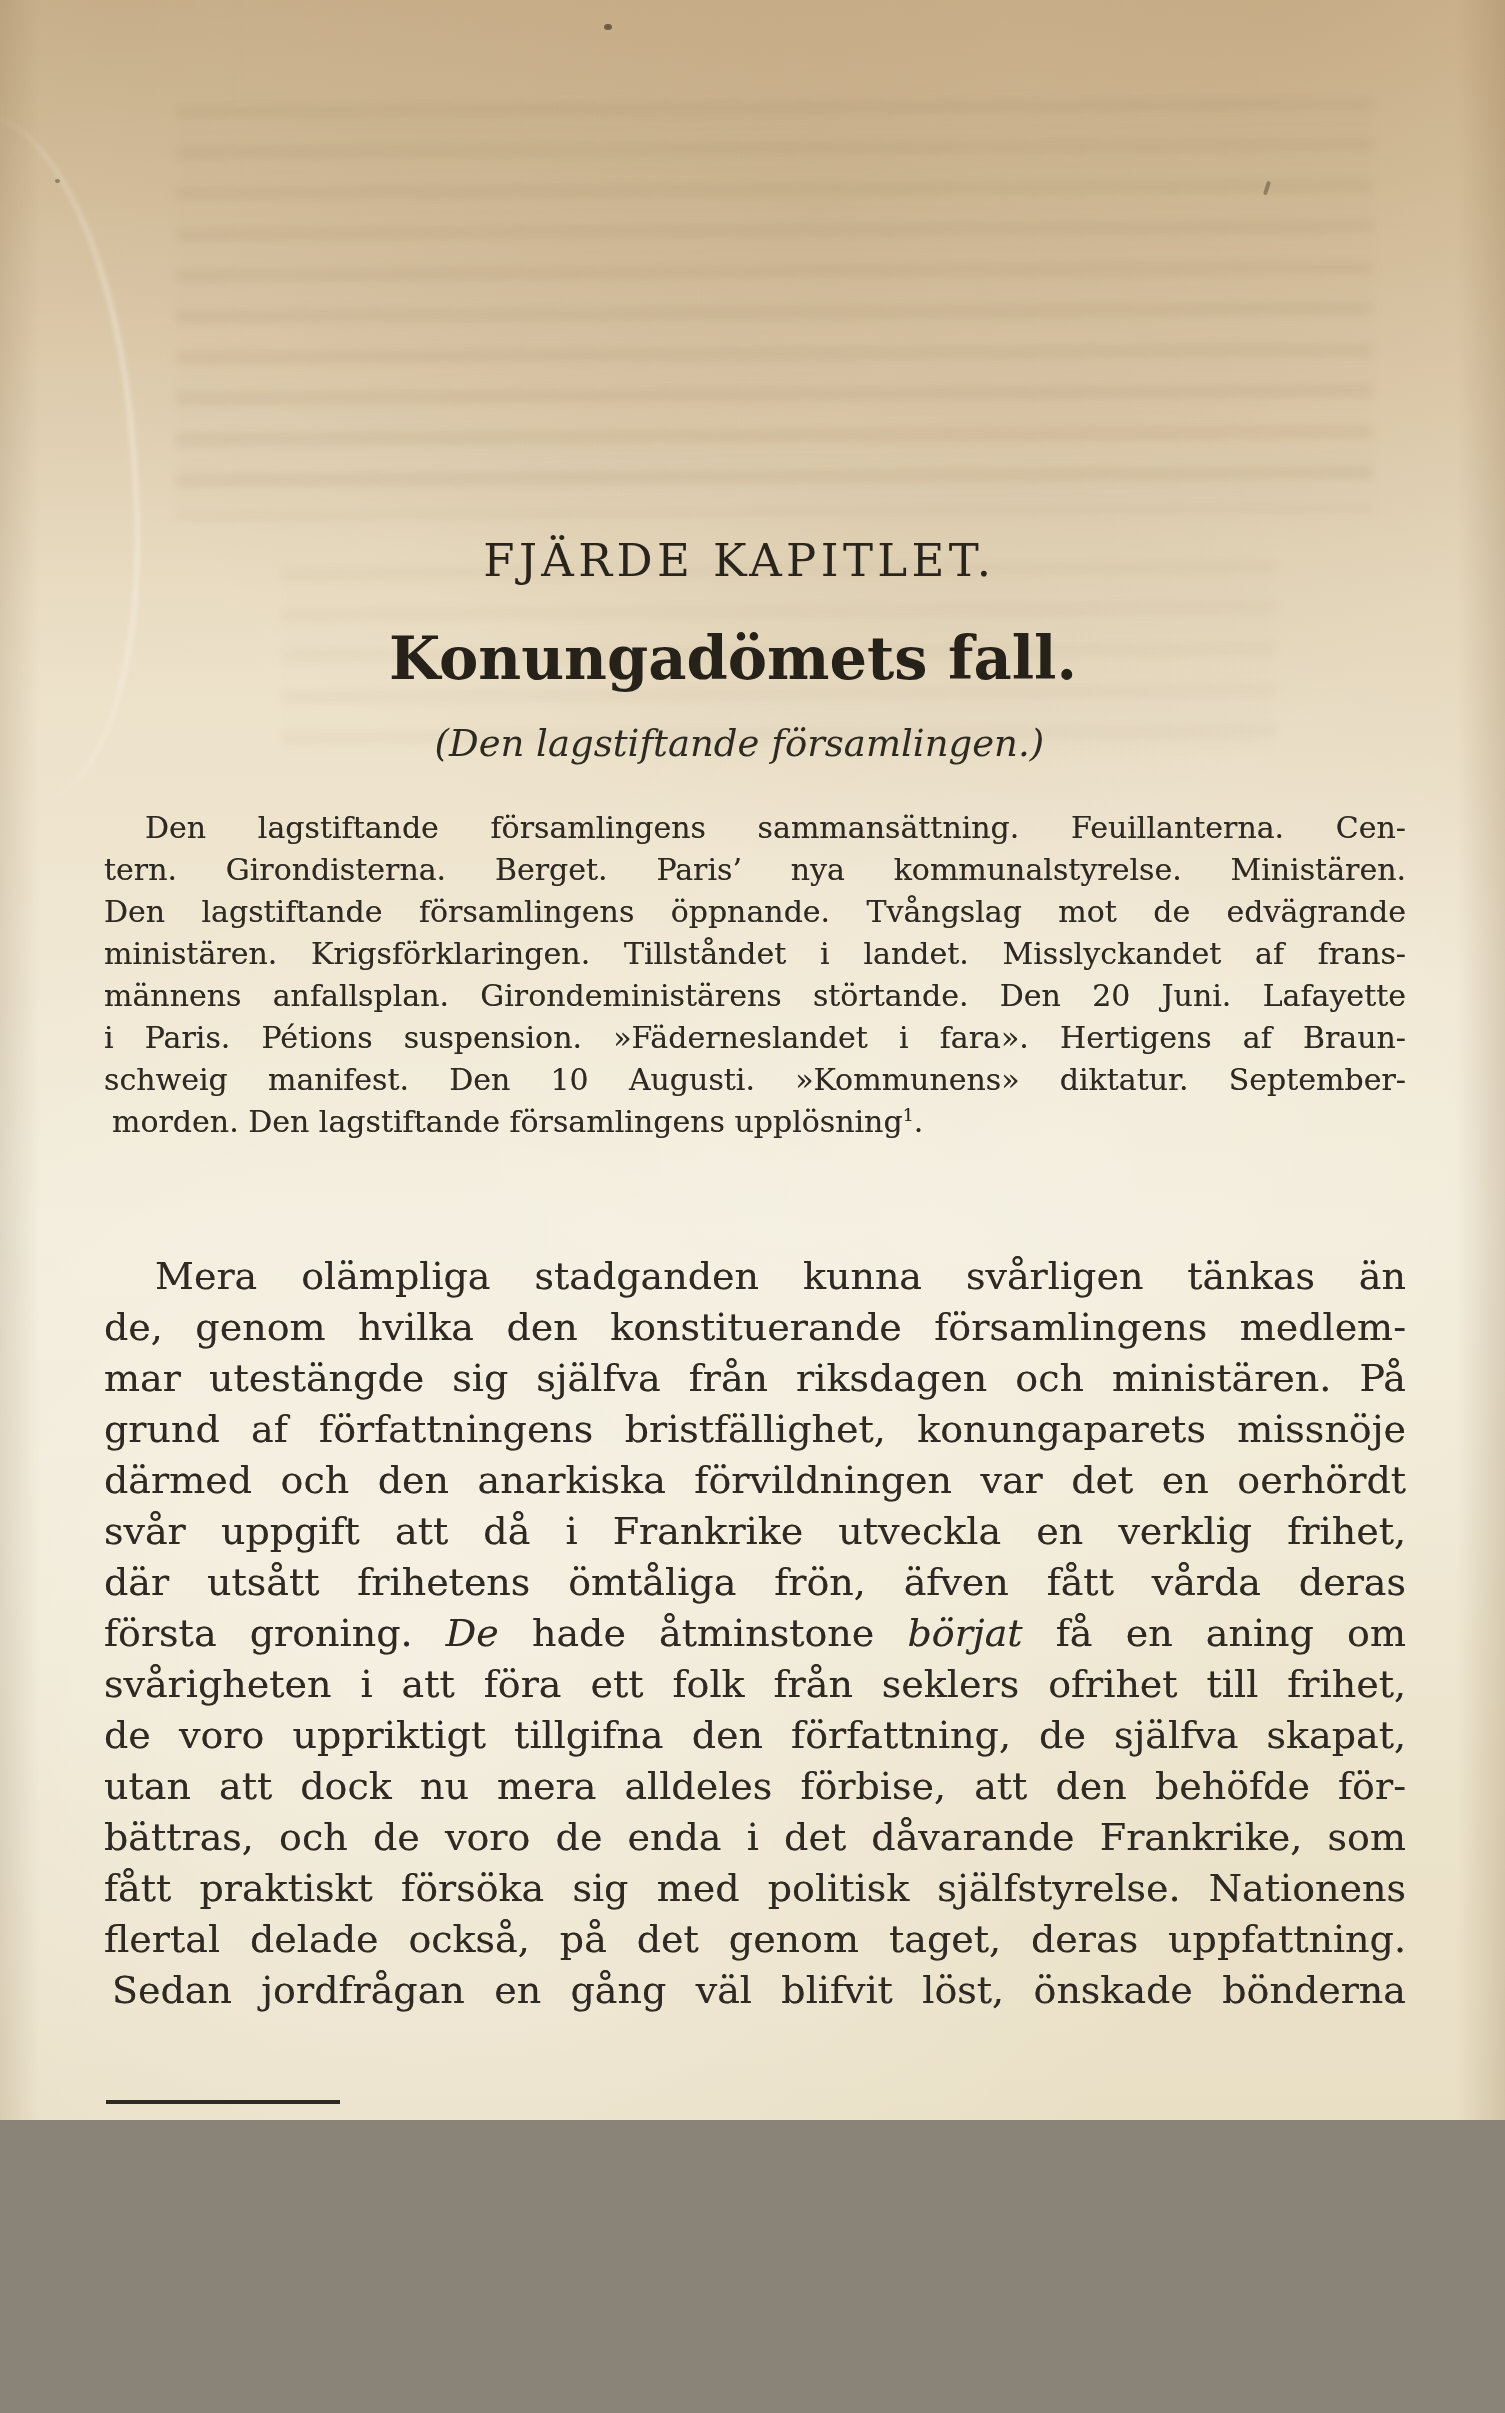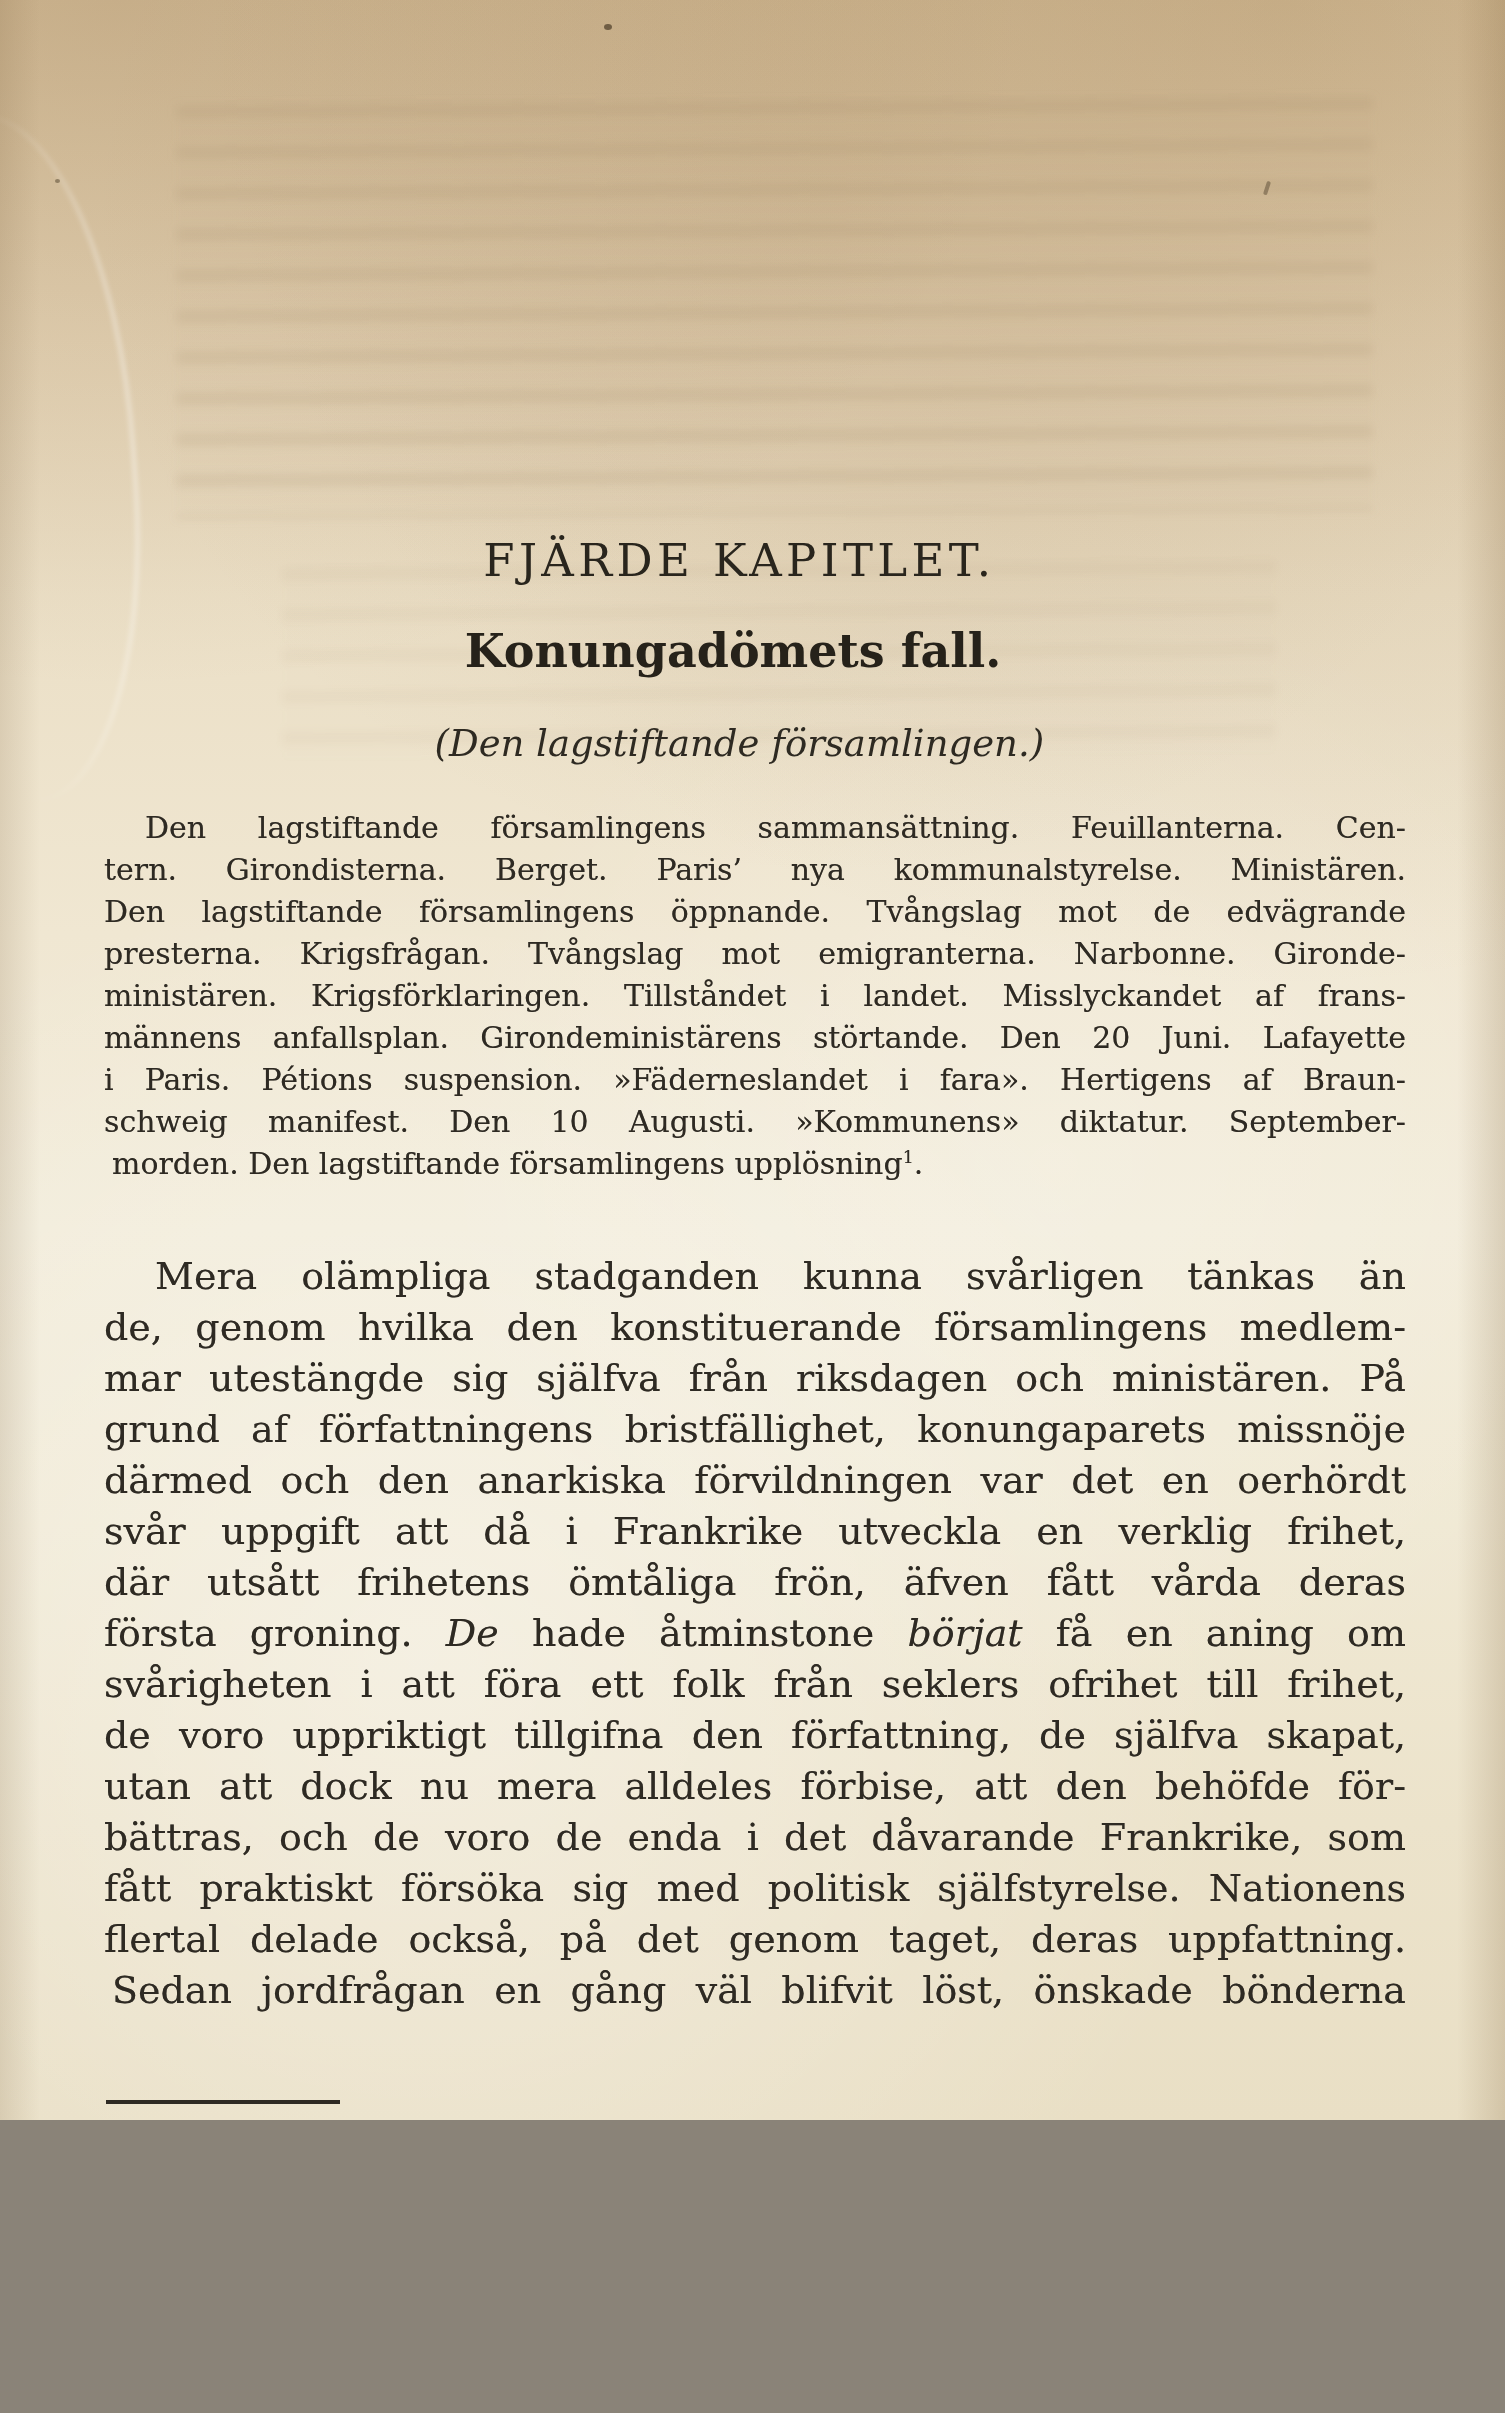--- a/index.html
+++ b/index.html
@@ -58,21 +58,21 @@
     left: 0; right: 26.4px; top: 534px;
     text-align: center;
     font-size: 45px;
     letter-spacing: 4.4px;
     color: #29251d;
   }
   .page-title {
     position: absolute;
     left: 0; right: 39px; top: 624px;
     text-align: center;
-    font-size: 46px;
+    font-size: 59px;
     font-weight: 700;
     color: #26221a;
   }
   .page-subtitle {
     position: absolute;
     left: 0; right: 26.4px; top: 722px;
     text-align: center;
     font-size: 37px;
     font-style: italic;
     color: #2e2a22;
@@ -125,21 +125,20 @@
   <div class="chapter-heading">FJÄRDE KAPITLET.</div>
 
   <div class="page-title">Konungadömets fall.</div>
 
   <div class="page-subtitle">(Den lagstiftande församlingen.)</div>
 
   <div class="textcol summary">
       <div class="tline first"><span>Den lagstiftande församlingens sammansättning. Feuillanterna. Cen-</span></div>
       <div class="tline"><span>tern. Girondisterna. Berget. Paris’ nya kommunalstyrelse. Ministären.</span></div>
       <div class="tline"><span>Den lagstiftande församlingens öppnande. Tvångslag mot de edvägrande</span></div>
-      <div class="tline"><span>presterna. Krigsfrågan. Tvångslag mot emigranterna. Narbonne. Gironde-</span></div>
       <div class="tline"><span>ministären. Krigsförklaringen. Tillståndet i landet. Misslyckandet af frans-</span></div>
       <div class="tline"><span>männens anfallsplan. Girondeministärens störtande. Den 20 Juni. Lafayette</span></div>
       <div class="tline"><span>i Paris. Pétions suspension. »Fäderneslandet i fara». Hertigens af Braun-</span></div>
       <div class="tline"><span>schweig manifest. Den 10 Augusti. »Kommunens» diktatur. September-</span></div>
       <div class="tline last"><span>morden. Den lagstiftande församlingens upplösning</span><span class="sup">1</span><span>.</span></div>
     </div>
 
   <div class="textcol body-text">
       <div class="tline first"><span>Mera olämpliga stadganden kunna svårligen tänkas än</span></div>
       <div class="tline"><span>de, genom hvilka den konstituerande församlingens medlem-</span></div>

